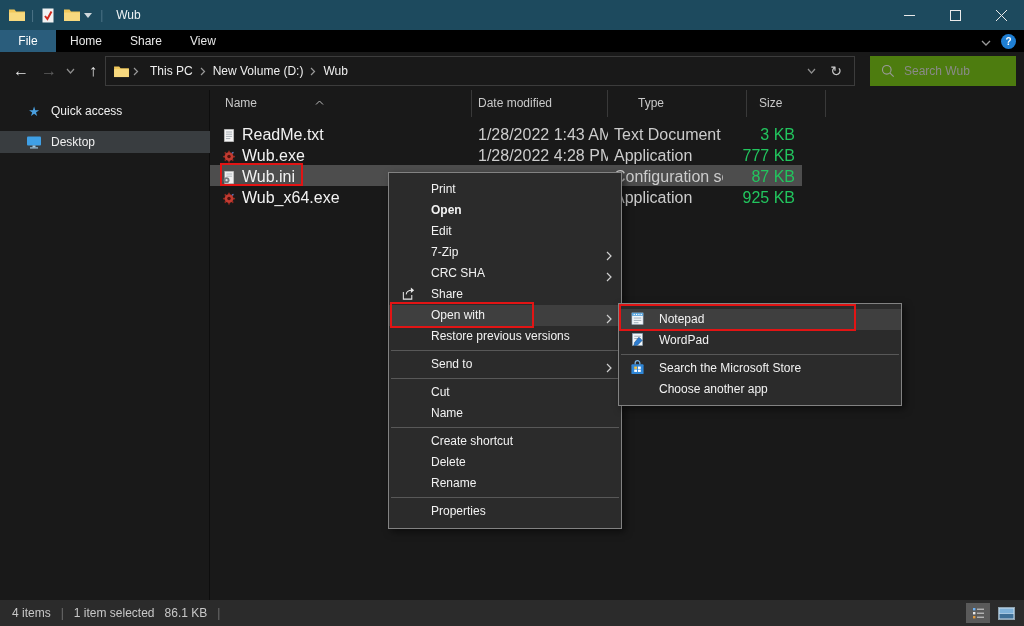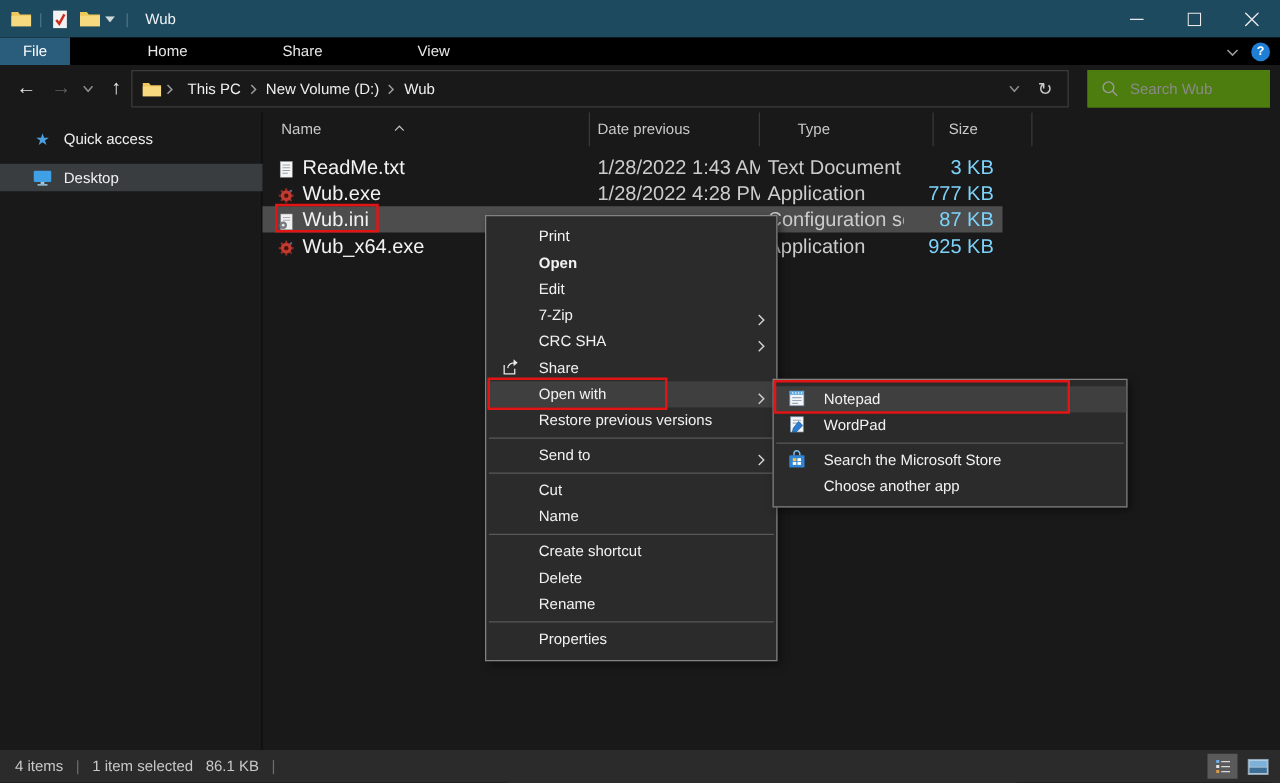--- a/index.html
+++ b/index.html
@@ -11,21 +11,21 @@
               background:#1d4a5e; display:flex; align-items:center; color:#e9eef1; }
   .tb-icon { width:18px; display:flex; justify-content:center; align-items:center; }
   .tb-sep { color:#4d7486; margin:0 5px; font-size:12px; }
   .tb-title { font-size:12px; margin-left:8px; color:#eef3f5; }
   .win-controls { margin-left:auto; display:flex; height:30px; }
   .win-btn { width:46px; height:30px; display:flex; align-items:center; justify-content:center; }
 
   
   .ribbon { position:absolute; left:0; top:30px; width:1024px; height:22px; background:#000;
             display:flex; align-items:center; }
-  .tab { font-size:12px; color:#e8e8e8; padding:0 14px; height:22px; line-height:22px;margin-left:48px; }
+  .tab { font-size:12px; color:#e8e8e8; padding:0 14px; height:22px; line-height:22px; }
   .tab.file { background:#2a5d7c; color:#fff; width:56px; text-align:center; padding:0; margin-left:0; }
   .ribbon-right { margin-left:auto; display:flex; align-items:center; gap:10px; padding-right:8px; }
   .help-circle { width:15px; height:15px; border-radius:50%; background:#1f7fd4; color:#fff;
                  font-size:10px; font-weight:bold; display:flex; align-items:center; justify-content:center; }
 
   
   .navbar { position:absolute; left:0; top:52px; width:1024px; height:38px; background:#191919; }
   .nav-glyph { position:absolute; top:0; height:38px; display:flex; align-items:center; justify-content:center;
                font-size:16px; color:#e6e6e6; width:22px; }
   .addrbar { position:absolute; left:105px; top:4px; width:750px; height:30px; background:#191919;
@@ -54,21 +54,21 @@
   .hcell.c-size { width:79px;  padding-left:12px; }
   .sort-caret { position:absolute; left:105px; top:-2px; }
 
   .rows { margin-top:6px; }
   .frow { display:flex; height:21px; align-items:flex-end; width:592px; font-size:16px; color:#e6e6e6; }
   .frow.selected { background:#4d4d4d; }
   .fcell { white-space:nowrap; overflow:hidden; }
   .fc-name { width:262px; padding-left:12px; display:flex; align-items:center; gap:6px; color:#f2f2f2; }
   .fc-date { width:136px; padding-left:6px; color:#cccccc; }
   .fc-type { width:115px; padding-left:6px; color:#cccccc; }
-  .fc-size { width:79px;  padding-right:7px; text-align:right; color:#7dd3fc; }
+  .fc-size { width:79px;  padding-right:7px; text-align:right; color:#22c55e; }
 
   
   .ctxmenu { position:absolute; left:388px; top:172px; width:234px; background:#2b2b2b;
              border:1px solid #828282; padding:6px 0; z-index:20; box-shadow:3px 3px 7px rgba(0,0,0,.5); }
   .cm-item { position:relative; height:21px; line-height:21px; padding-left:42px;
              font-size:12px; color:#f2f2f2; white-space:nowrap; }
   .cm-item.bold { font-weight:bold; }
   .cm-item.hover { background:#3f3f3f; }
   .cm-sep { height:1px; background:#585858; margin:3px 2px; }
   .sub-arrow { position:absolute; right:9px; top:5px; }
@@ -237,21 +237,21 @@
   <div class="filearea">
     <div class="hdr">
       <div class="hcell c-name">
         <span class="sort-caret">
           <svg width="9" height="5" viewBox="0 0 9 5">
               <path d="M1 4.5L4.5 1L8 4.5" stroke="#bbbbbb" stroke-width="1" fill="none"></path>
             </svg>
         </span>
         <span>Name</span>
       </div>
-      <div class="hcell c-date"><span>Date previous</span></div>
+      <div class="hcell c-date"><span>Date modified</span></div>
       <div class="hcell c-type"><span>Type</span></div>
       <div class="hcell c-size"><span>Size</span></div>
     </div>
 
     <div class="rows">
 
       <div class="frow">
         <div class="fcell fc-name">
           <span style="display:flex">
             <svg width="14" height="15" viewBox="0 0 16 16">

